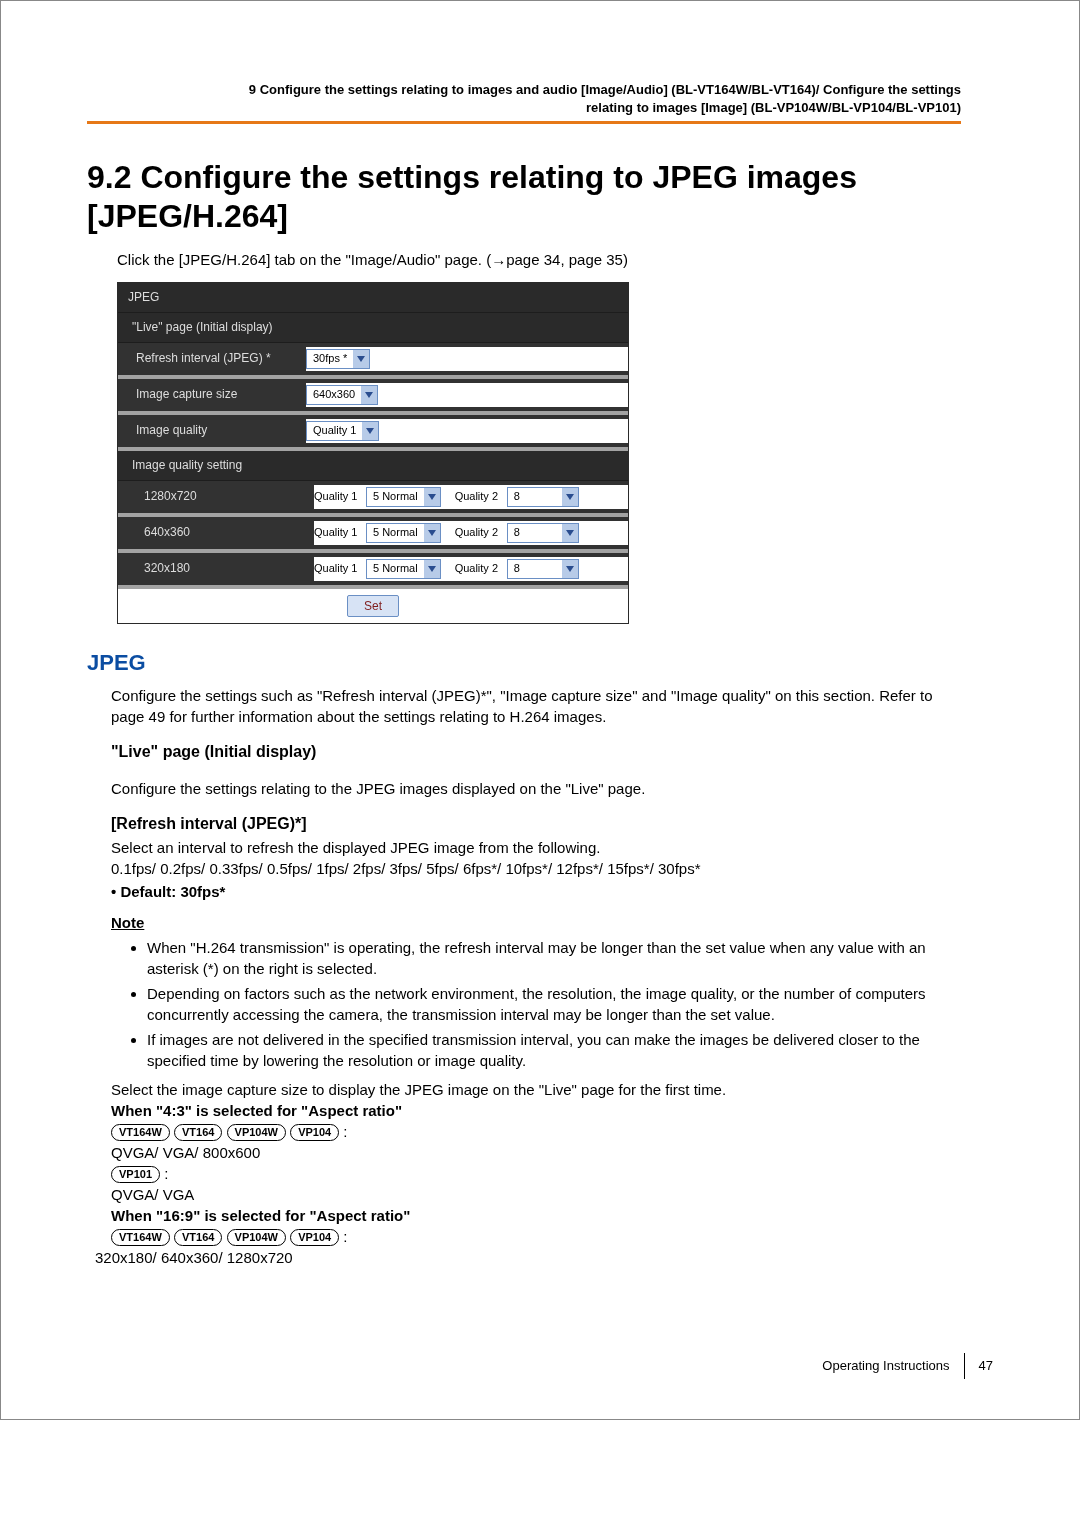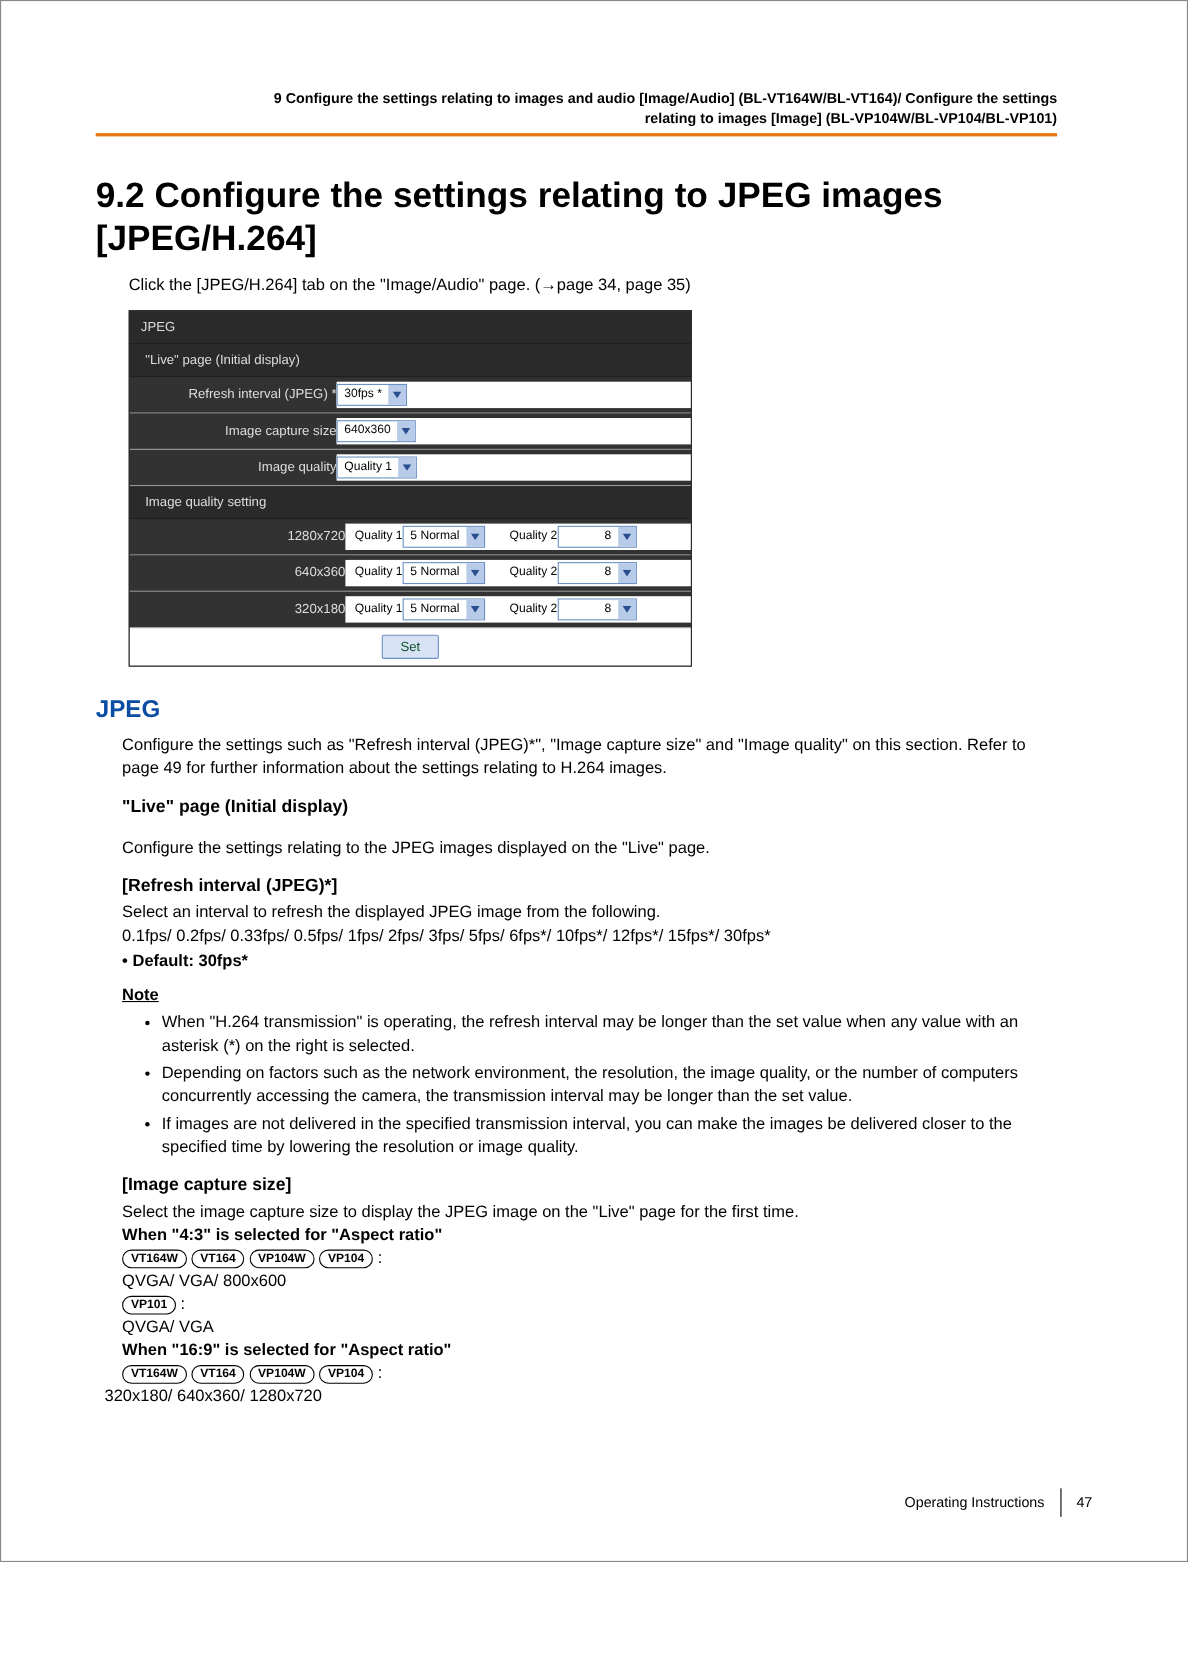--- a/index.html
+++ b/index.html
@@ -4,30 +4,30 @@
 <style>
 body { margin: 0; padding: 0; font-family: Arial, Helvetica, sans-serif; color: #000; font-size: 15px; line-height: 1.4; }
 .page { width: 1080px; height: 1420px; position: relative; box-sizing: border-box; padding: 80px 118px 40px 86px; border: 1px solid #888; }
 .hdr-text { text-align: right; font-size: 13px; font-weight: bold; color: #000; }
 .hdr-rule { height: 3px; background: #e67817; margin-top: 4px; }
 .h1 { font-size: 32px; font-weight: bold; margin-top: 34px; line-height: 1.2; }
 .intro { margin: 14px 0 12px 30px; font-size: 15px; }
 
 .shot { width: 510px; margin: 8px 0 14px 30px; border: 1px solid #2a2a2a; background: #323232; font-size: 12px; }
 .shot .grp-title { background: #2a2a2a; color: #ddd; padding: 6px 10px; border-bottom: 1px solid #1d1d1d; }
-.shot .row { display: flex; align-items: center; padding: 4px 0 4px 10px; border-bottom: 1px solid #a3a3a3; background: #323232; color: #ddd; text-align: right; }
+.shot .row { display: flex; align-items: center; padding: 4px 0 4px 10px; border-bottom: 4px solid #a3a3a3; background: #323232; color: #ddd; }
 .shot .lab { flex: 0 0 170px; padding-left: 8px; }
 .shot .ctl { flex: 1; background: #fff; color: #000; min-height: 20px; padding: 0; display: flex; align-items: center; }
 .sel { display: inline-flex; align-items: stretch; border: 1px solid #6a8fc4; background: #fff; margin: 2px 6px 2px 0; height: 18px; }
 .sel .txt { padding: 1px 6px; font-size: 11px; color: #000; }
 .sel .btn { width: 16px; background: #b7cbe8; display: flex; align-items: center; justify-content: center; }
 .sel .btn svg { width: 8px; height: 6px; }
 .qrow-lab { display: inline-block; width: 52px; font-size: 11px; color: #000; }
 .set-wrap { background: #fff; padding: 6px 0; text-align: center; }
-.set-btn { display: inline-block; border: 1px solid #6a8fc4; background: #d7e3f5; color: #14532d; padding: 2px 16px; font-size: 12px; border-radius: 2px; text-align: center; }
+.set-btn { display: inline-block; border: 1px solid #6a8fc4; background: #d7e3f5; color: #7f1d1d; padding: 2px 16px; font-size: 12px; border-radius: 2px; text-align: center; }
 .h2 { color: #0b4da2; font-weight: bold; font-size: 22px; margin-top: 24px; }
 .para { margin: 6px 0 10px 24px; font-size: 15px; }
 .h3 { font-weight: bold; font-size: 16px; margin: 14px 0 2px 24px; }
 .bullet { margin: 0 0 0 24px; font-weight: bold; }
 .bullet::before { content: "• "; }
 .note-t { font-weight: bold; text-decoration: underline; margin: 10px 0 4px 24px; }
 .note-list { margin: 0 0 8px 60px; padding: 0; }
 .note-list li { margin-bottom: 4px; }
 .badge { display: inline-block; border: 1.5px solid #000; border-radius: 11px; padding: 0 7px; font-size: 11px; font-weight: bold; vertical-align: middle; line-height: 15px; }
 .footer { position: absolute; bottom: 40px; left: 86px; right: 86px; display: flex; justify-content: flex-end; align-items: center; font-size: 13px; gap: 14px; margin-top: 13px; }
@@ -183,21 +183,20 @@
     <b>Default:</b><span> 30fps*</span>
   </div>
 
   <div class="note-t">Note</div>
   <ul class="note-list">
     <li>When "H.264 transmission" is operating, the refresh interval may be longer than the set value when any value with an asterisk (*) on the right is selected.</li>
     <li>Depending on factors such as the network environment, the resolution, the image quality, or the number of computers concurrently accessing the camera, the transmission interval may be longer than the set value.</li>
     <li>If images are not delivered in the specified transmission interval, you can make the images be delivered closer to the specified time by lowering the resolution or image quality.</li>
   </ul>
 
-  <div class="h3">[Image capture size]</div>
   <div class="para" style="margin:2px 0 0 24px">Select the image capture size to display the JPEG image on the "Live" page for the first time.</div>
   <div class="para" style="margin:0 0 0 24px;font-weight:bold">When "4:3" is selected for "Aspect ratio"</div>
   <div class="para" style="margin:0 0 0 24px">
     <span class="badge">VT164W</span>
     <span class="badge">VT164</span>
     <span class="badge">VP104W</span>
     <span class="badge">VP104</span> :
   </div>
   <div class="para" style="margin:0 0 0 24px">QVGA/ VGA/ 800x600</div>
   <div class="para" style="margin:0 0 0 24px">

